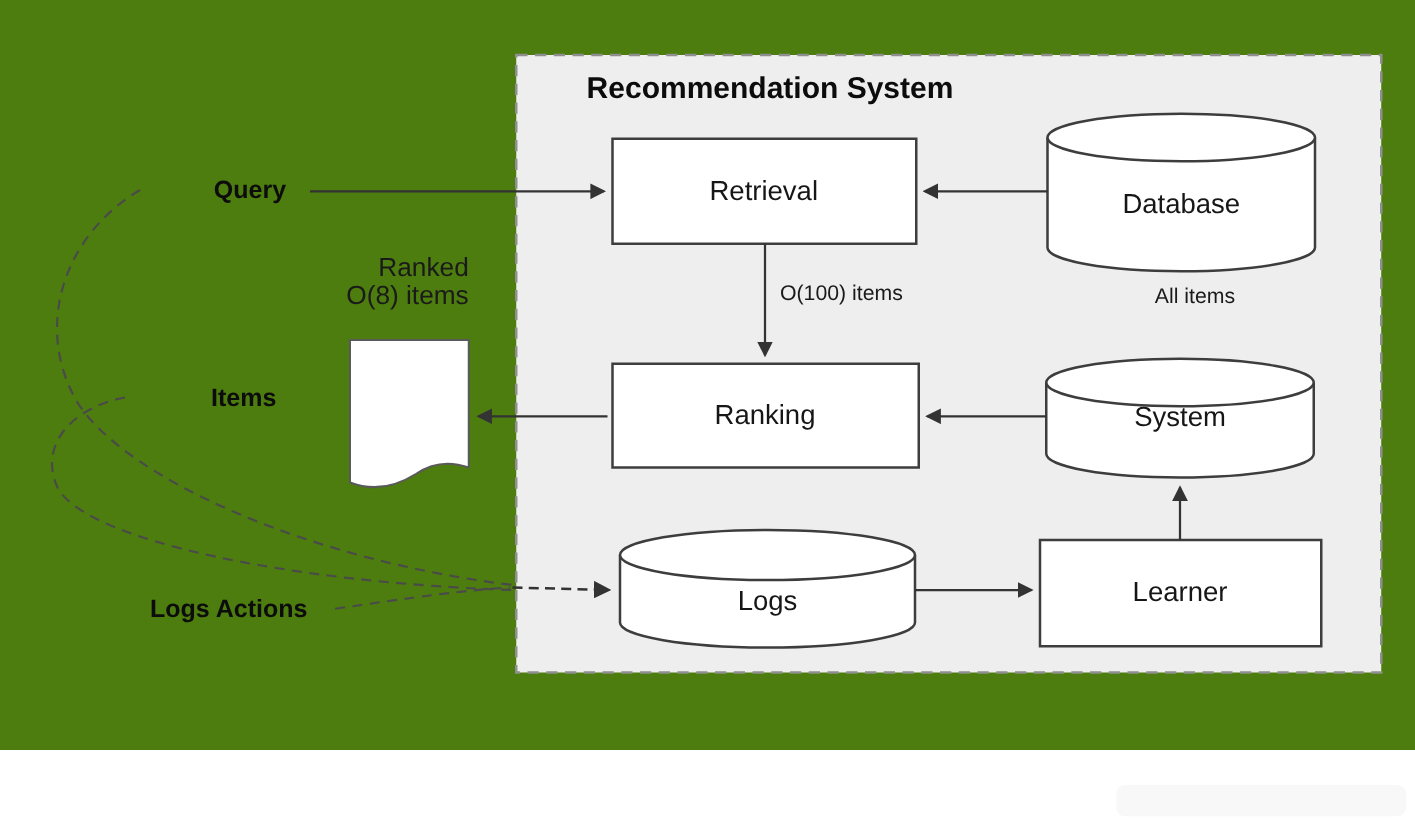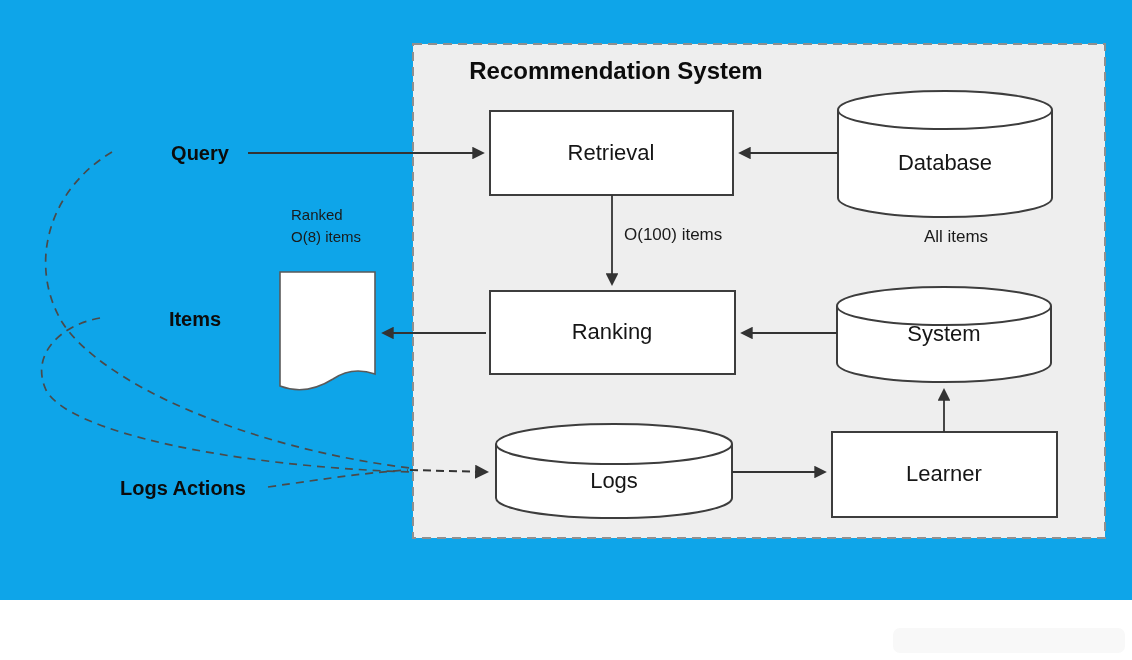--- a/index.html
+++ b/index.html
@@ -3,30 +3,30 @@
 <meta charset="utf-8">
 <style>
   html,body{margin:0;padding:0;}
   body{
     width:1132px;height:660px;
     background:#ffffff;
     font-family:"Liberation Sans", sans-serif;
     color:#111;
     overflow:hidden;
   }
-  .canvas{position:relative;width:1132px;height:600px;background:#0ea5e9;}
+  .canvas{position:relative;width:1132px;height:600px;background:#4d7c0f;}
   .layer{position:absolute;left:0;top:0;}
   .lbl{position:absolute;white-space:nowrap;}
   .center-xy{transform:translate(-50%,-50%);}
   .center-x{transform:translateX(-50%);}
   .node-label{font-size:22px;color:#161616;}
   .system-title{font-size:24px;font-weight:bold;color:#0c0c0c;}
   .side-label{font-size:20px;font-weight:bold;color:#0c0c0c;}
   .small-label{font-size:17px;color:#1a1a1a;}
-  .ranked-label{font-size:15px;color:#1a1a1a;text-align:left;line-height:22px;}
+  .ranked-label{font-size:21px;color:#1a1a1a;text-align:right;line-height:22px;}
   .doc-lines{font-size:16px;color:#1a1a1a;line-height:21px;white-space:pre;}
   .caption{
     font-family:"DejaVu Serif","Liberation Serif",serif;
     font-weight:bold;font-size:38px;color:#0a0a0a;
     letter-spacing:0.3px;
   }
 </style>
 </head>
 <body>
 

